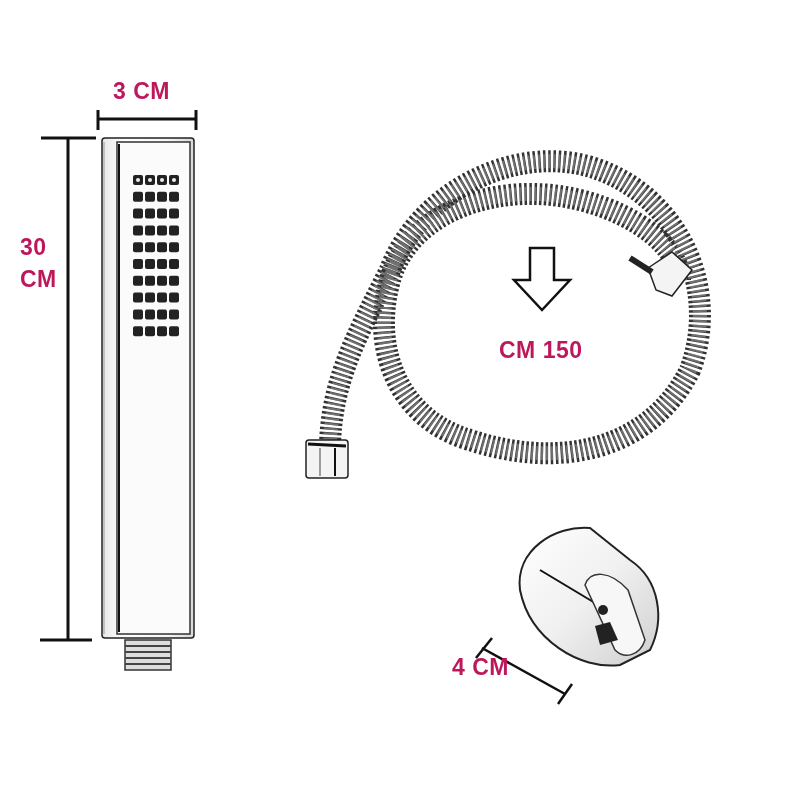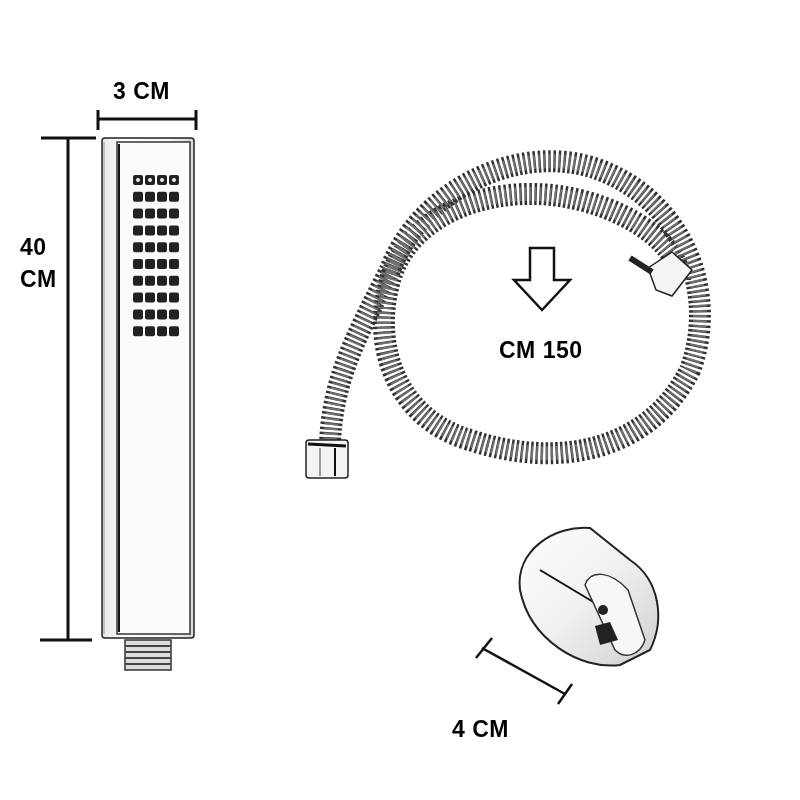--- a/index.html
+++ b/index.html
@@ -1,17 +1,17 @@
 <!DOCTYPE html>
 <html><head>
 <meta charset="utf-8">
 <style>
   html, body { margin: 0; padding: 0; background: #ffffff; }
   body { width: 800px; height: 800px; position: relative; overflow: hidden; font-family: "Liberation Sans", sans-serif; }
-  .label { position: absolute; font-weight: bold; color: #000000; font-size: 23px; letter-spacing: 0.5px; line-height: 1; }
+  .label { position: absolute; font-weight: bold; color: #be185d; font-size: 23px; letter-spacing: 0.5px; line-height: 1; }
   svg { position: absolute; left: 0; top: 0; }
 </style>
 </head>
 <body>
 
 <svg width="800" height="800" viewBox="0 0 800 800">
   <defs>
     <linearGradient id="chromeV" x1="0" x2="1" y1="0" y2="0">
       <stop offset="0" stop-color="#e8e8e8"></stop>
       <stop offset="0.25" stop-color="#ffffff"></stop>
@@ -105,16 +105,16 @@
   </g>
 
   <g stroke="#111" stroke-width="2.5">
     <line x1="482" y1="648" x2="565" y2="694"></line>
     <line x1="476" y1="658" x2="492" y2="638"></line>
     <line x1="558" y1="704" x2="572" y2="684"></line>
   </g>
 </svg>
 
 <div class="label" style="left:113px;top:80px;">3 CM</div>
-<div class="label" style="left:20px;top:236px;">40</div>
+<div class="label" style="left:20px;top:236px;">30</div>
 <div class="label" style="left:20px;top:268px;text-align:center;">CM</div>
 <div class="label" style="left:499px;top:339px;">CM 150</div>
-<div class="label" style="left:452px;top:718px;">4 CM</div>
+<div class="label" style="left:452px;top:656px;">4 CM</div>
 
 </body></html>

